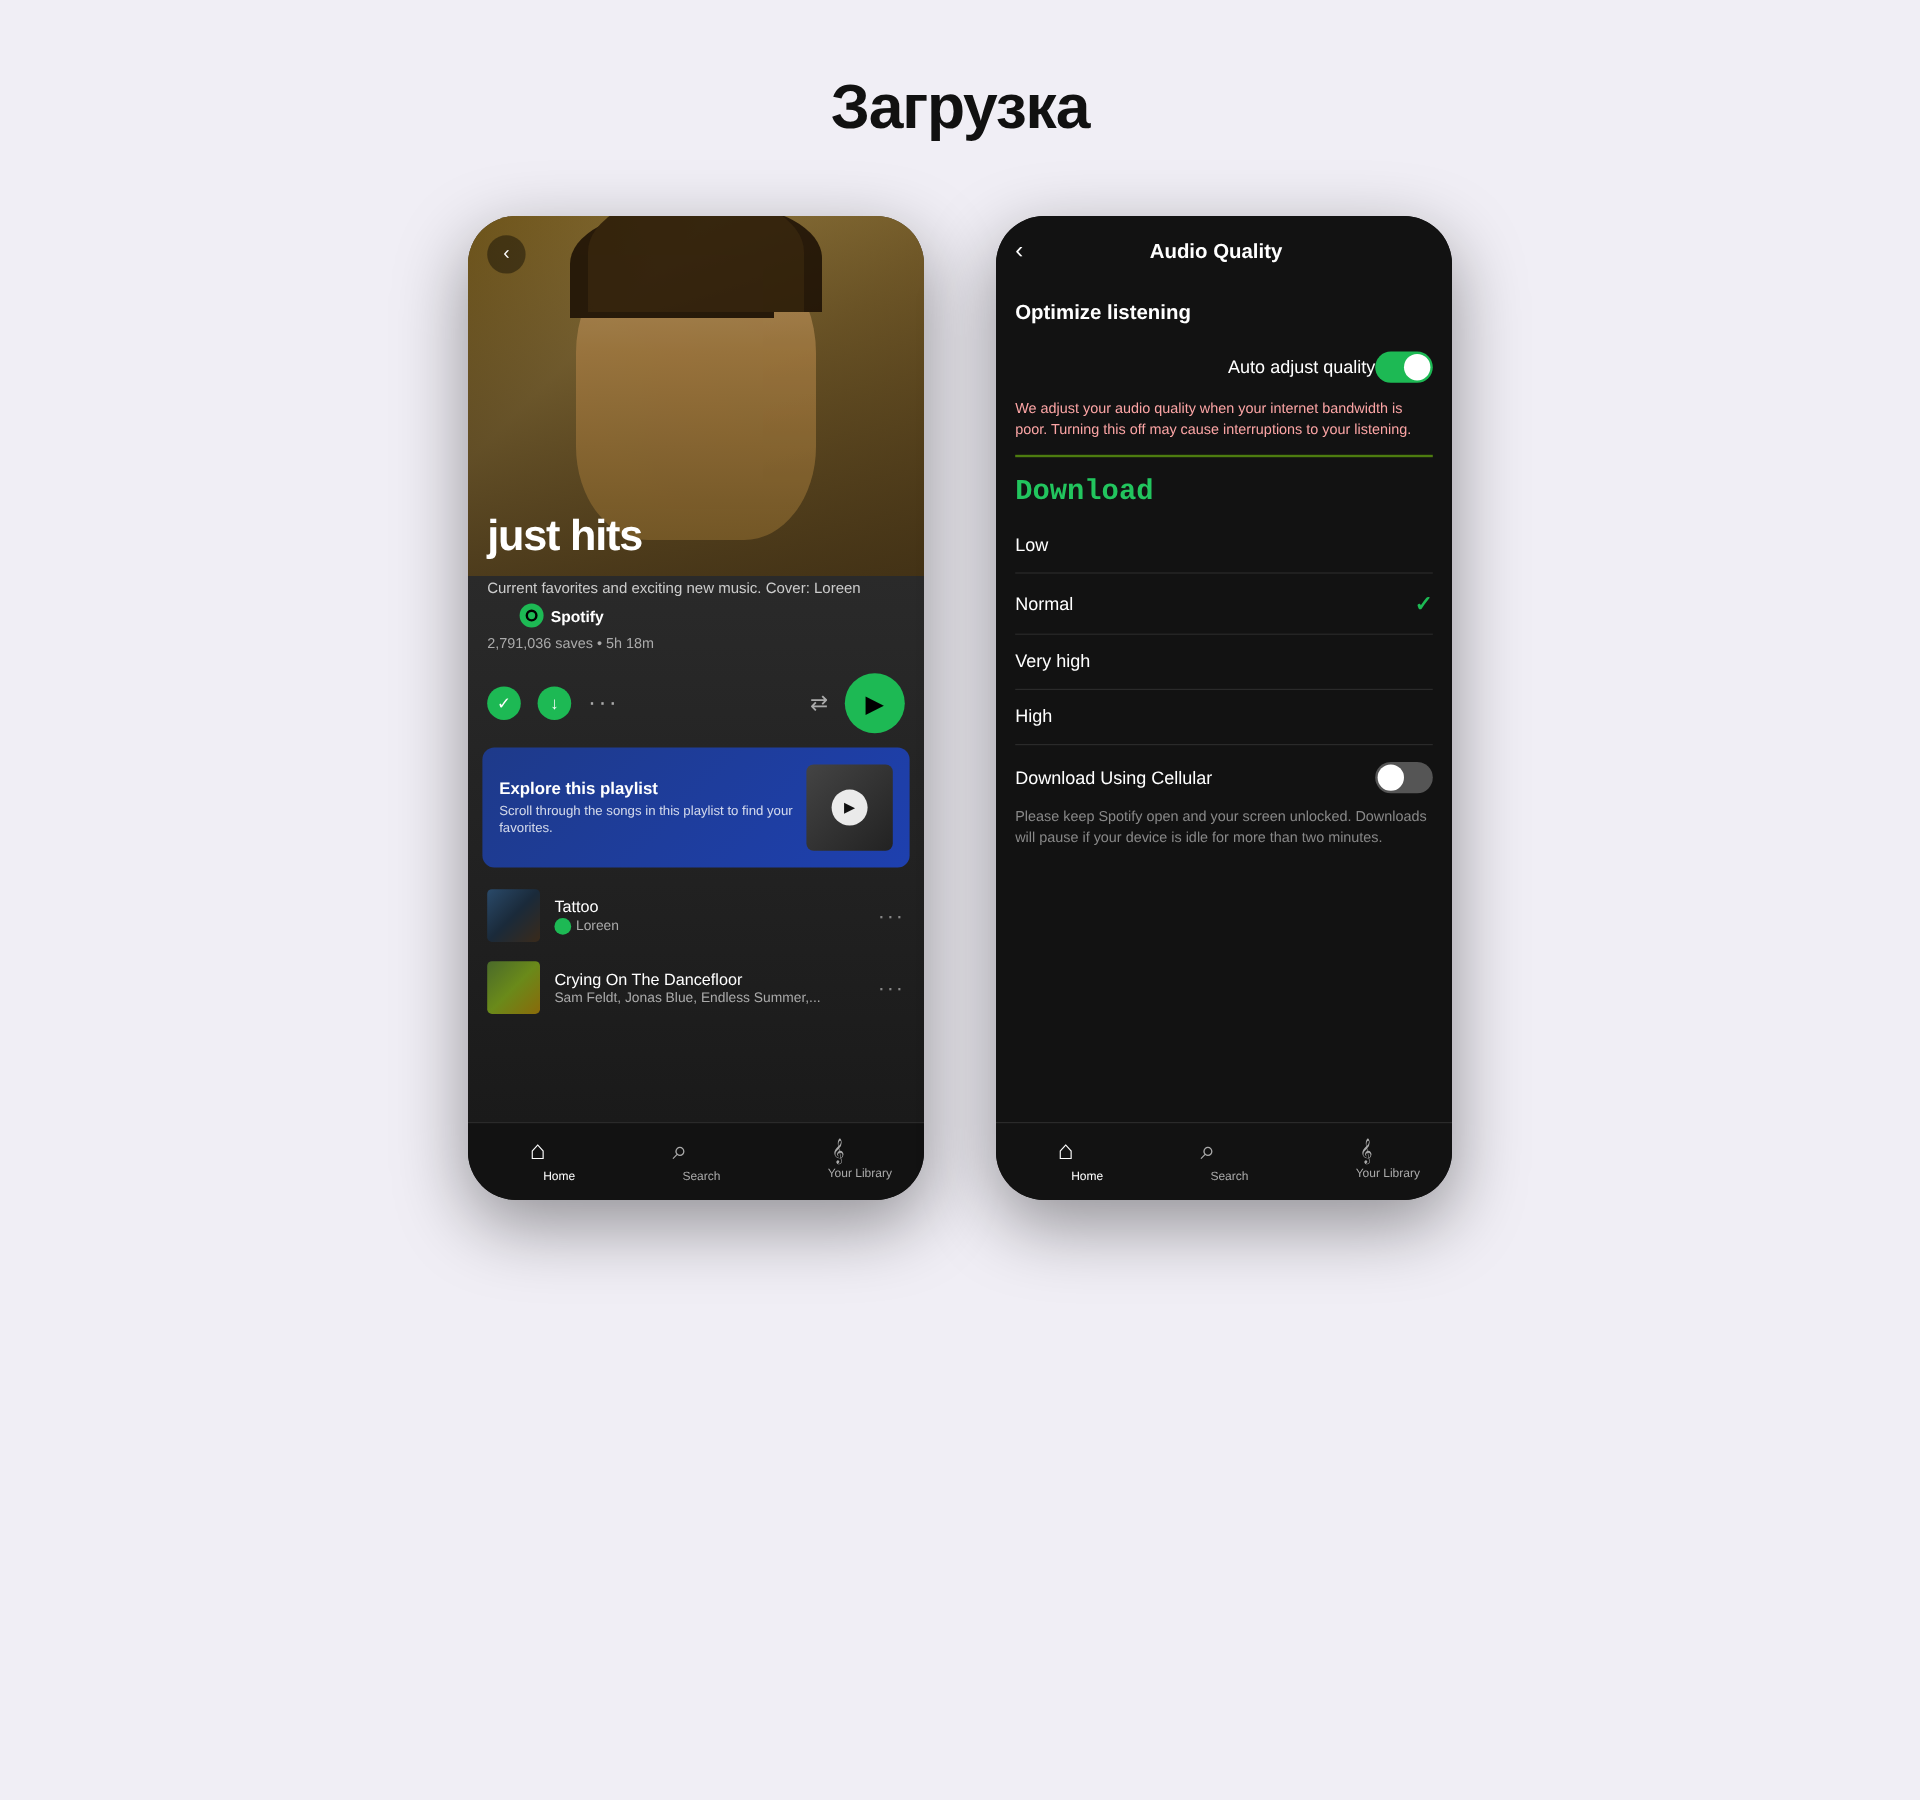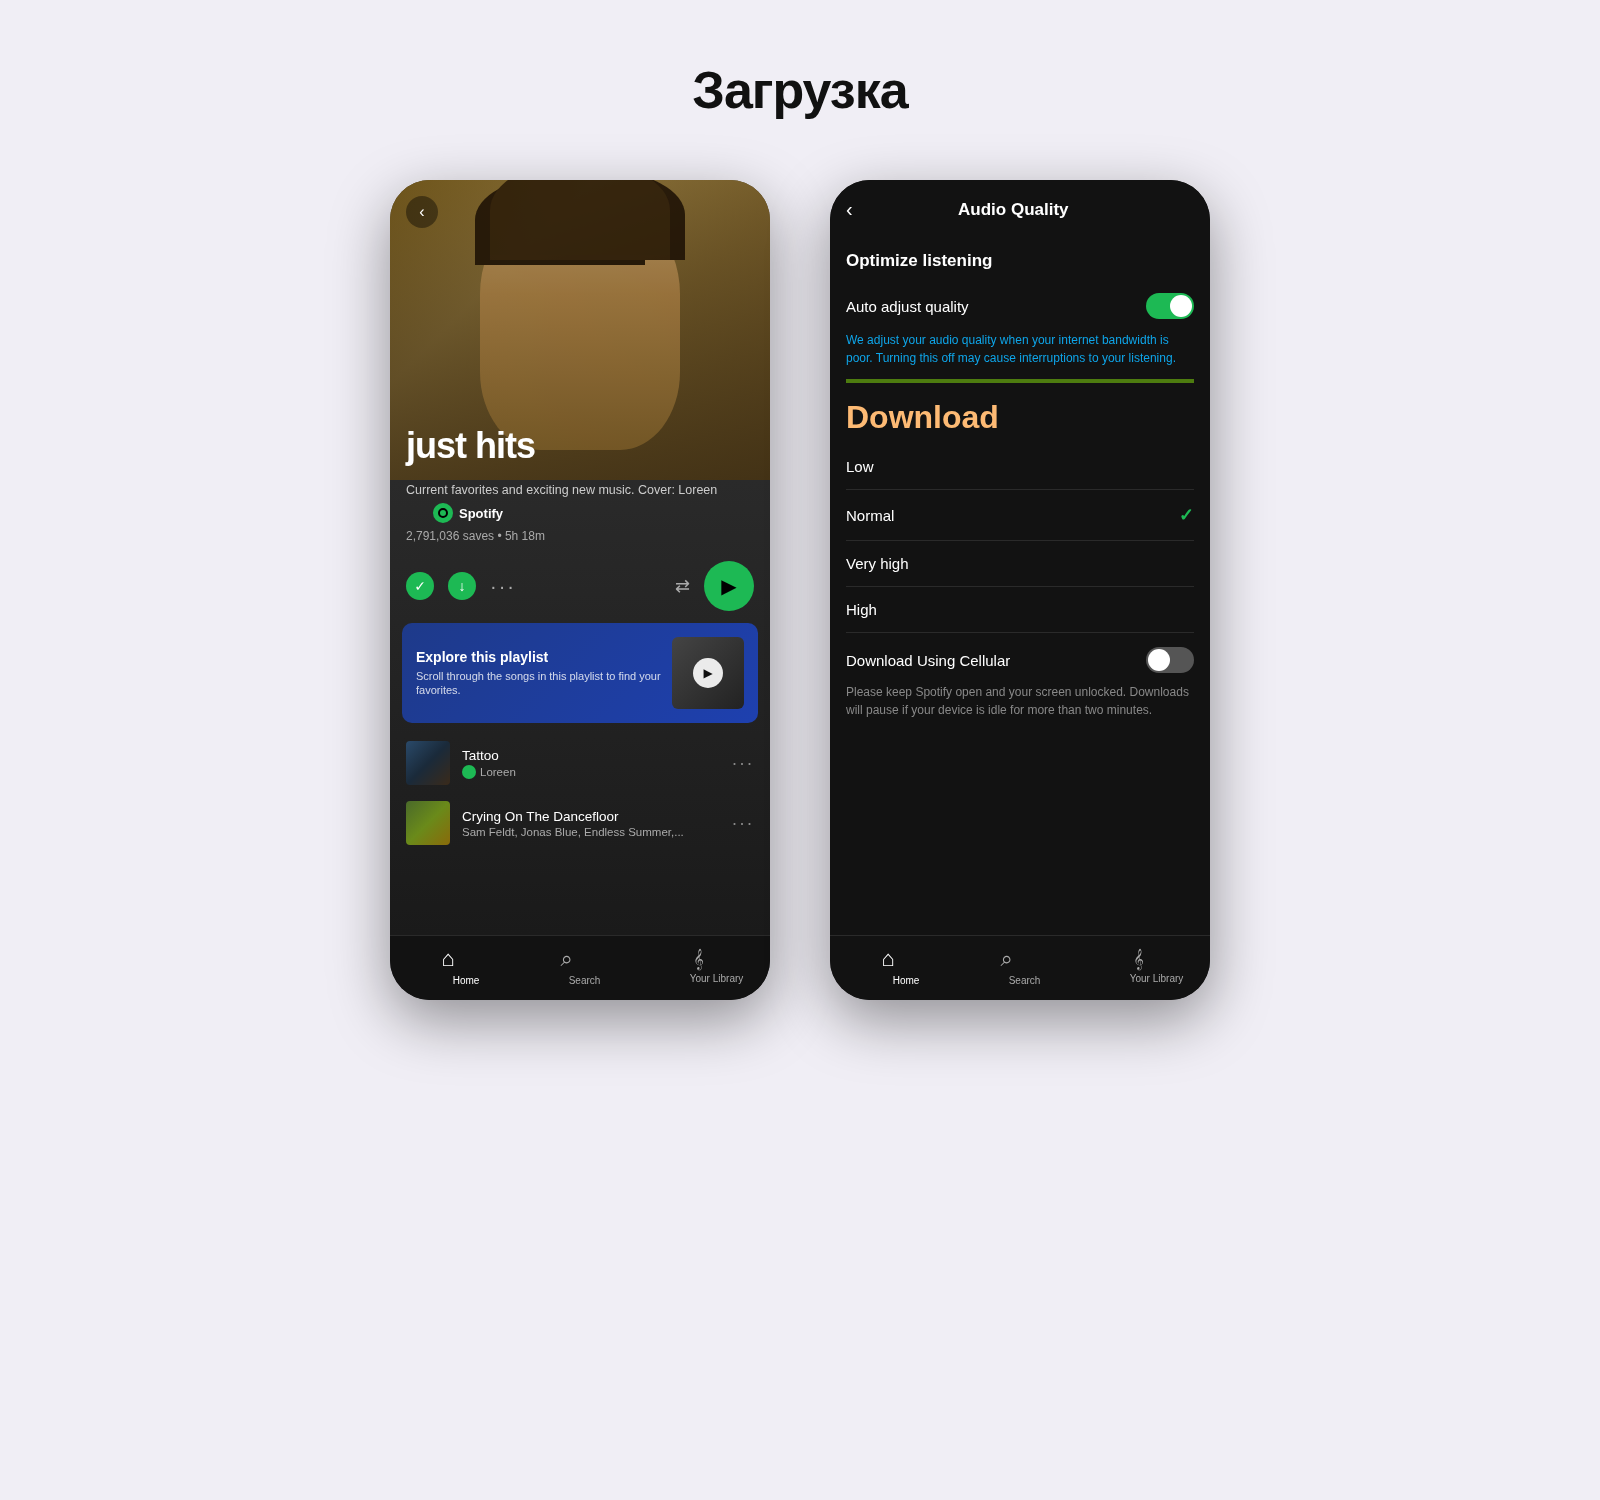--- a/index.html
+++ b/index.html
@@ -363,21 +363,21 @@
     }
     .aq-section-title {
       color: white;
       font-size: 17px;
       font-weight: 700;
       padding: 16px 0 10px;
     }
     .aq-row {
       display: flex;
       align-items: center;
-      justify-content: space-between;
+      justify-content: flex-end;
       padding: 12px 0;
     }
     .aq-row-label {
       color: white;
       font-size: 15px;
     }
     .toggle {
       width: 48px;
       height: 26px;
       border-radius: 13px;
@@ -396,31 +396,32 @@
       background: white;
     }
     .toggle.off {
       background: #555;
     }
     .toggle.off::after {
       right: auto;
       left: 2px;
     }
     .aq-desc {
-      color: #0ea5e9;
+      color: #fca5a5;
       font-size: 12px;
       line-height: 1.5;
       padding-bottom: 12px;
-      border-bottom: 4px solid #4d7c0f;
+      border-bottom: 2px solid #4d7c0f;
     }
     .aq-download-title {
-      color: #fdba74;
-      font-size: 32px;
+      color: #22c55e;
+      font-size: 24px;
       font-weight: 800;
       padding: 16px 0 8px;
+      font-family: Liberation Mono, monospace;
     }
     .aq-quality-row {
       display: flex;
       align-items: center;
       justify-content: space-between;
       padding: 14px 0;
       border-bottom: 1px solid #2a2a2a;
     }
     .aq-quality-label {
       color: white;

